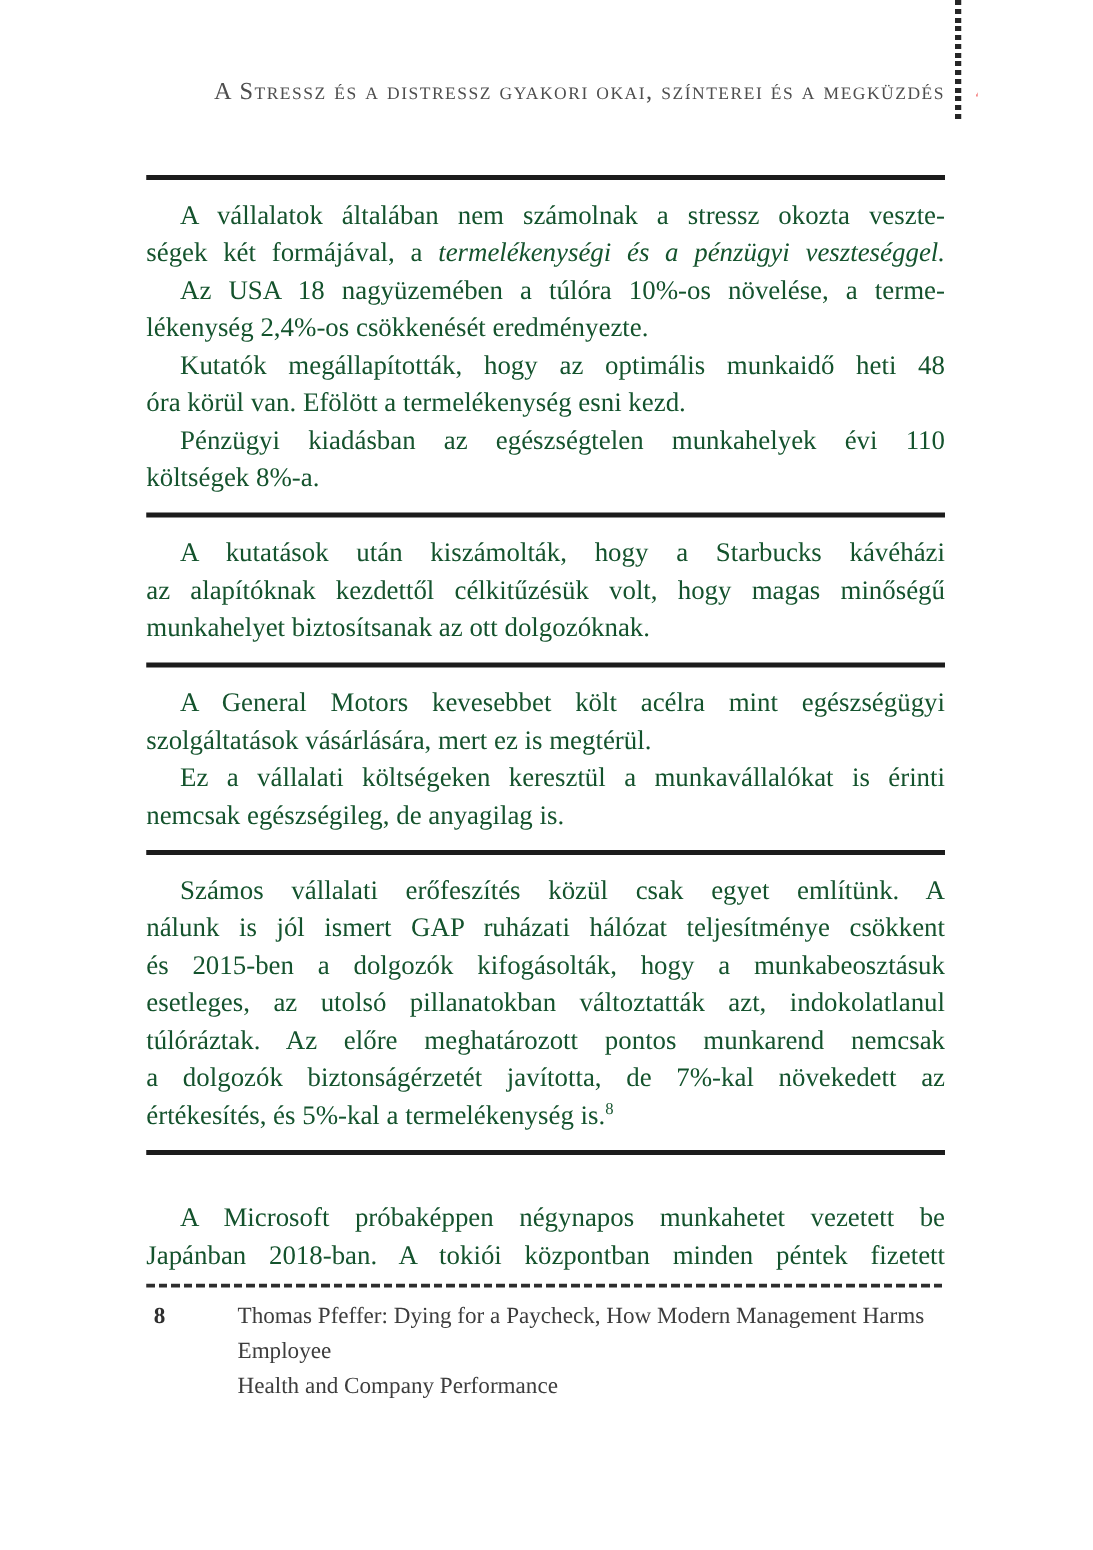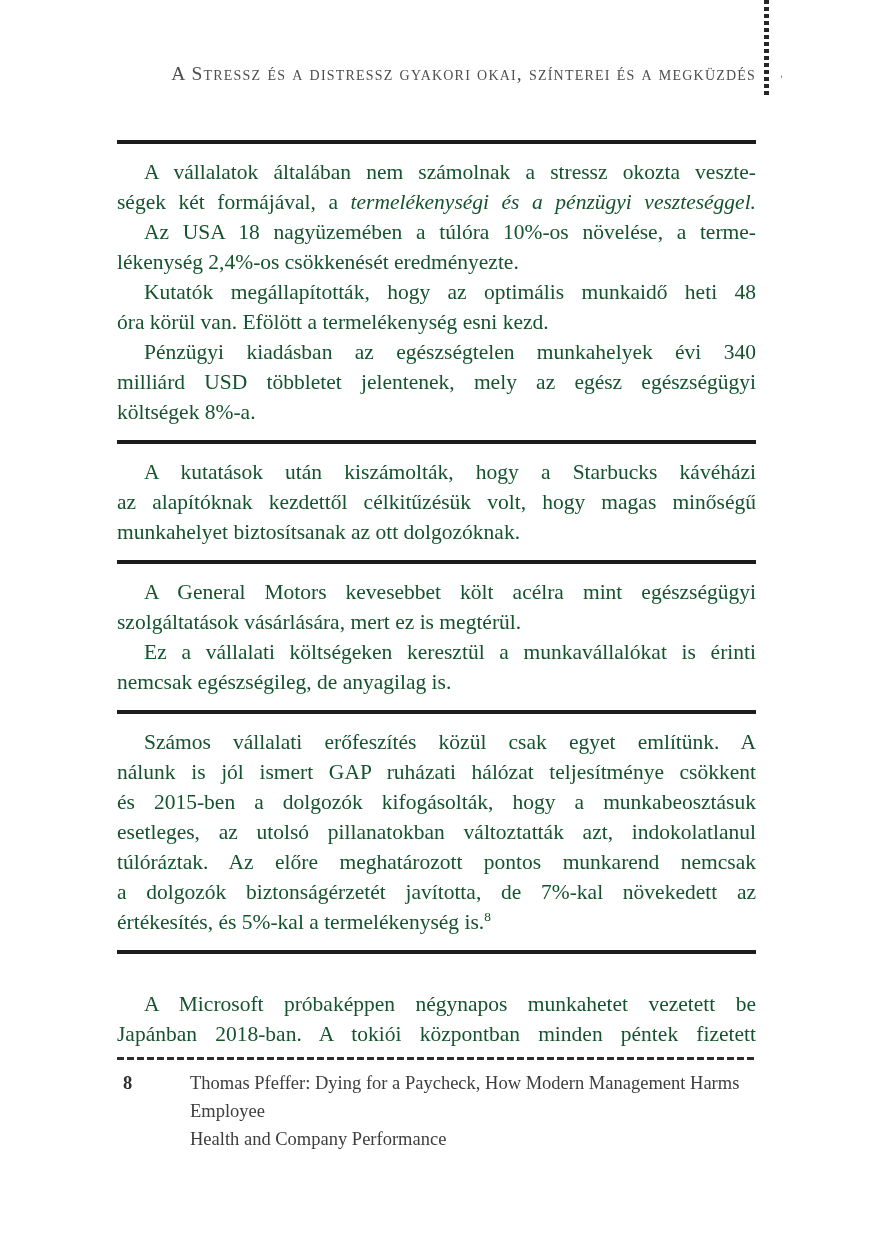--- a/index.html
+++ b/index.html
@@ -65,22 +65,21 @@
           </div>
           <div>
             <div class="line first"><span>Az USA 18 nagyüzemében a túlóra 10%-os növelése, a terme-</span></div>
             <div class="line short"><span>lékenység 2,4%-os csökkenését eredményezte.</span></div>
           </div>
           <div>
             <div class="line first"><span>Kutatók megállapították, hogy az optimális munkaidő heti 48</span></div>
             <div class="line short"><span>óra körül van. Efölött a termelékenység esni kezd.</span></div>
           </div>
           <div>
-            <div class="line first"><span>Pénzügyi kiadásban az egészségtelen munkahelyek évi 340</span></div>
-            <div class="line"><span>milliárd USD többletet jelentenek, mely az egész egészségügyi</span></div>
+            <div class="line first"><span>Pénzügyi kiadásban az egészségtelen munkahelyek évi 110</span></div>
             <div class="line short"><span>költségek 8%-a.</span></div>
           </div>
         </div>
         <div class="rule"></div>
         <div class="section">
           <div>
             <div class="line first"><span>A kutatások után kiszámolták, hogy a Starbucks kávéházi</span></div>
             <div class="line"><span>az alapítóknak kezdettől célkitűzésük volt, hogy magas minőségű</span></div>
             <div class="line short"><span>munkahelyet biztosítsanak az ott dolgozóknak.</span></div>
           </div>

